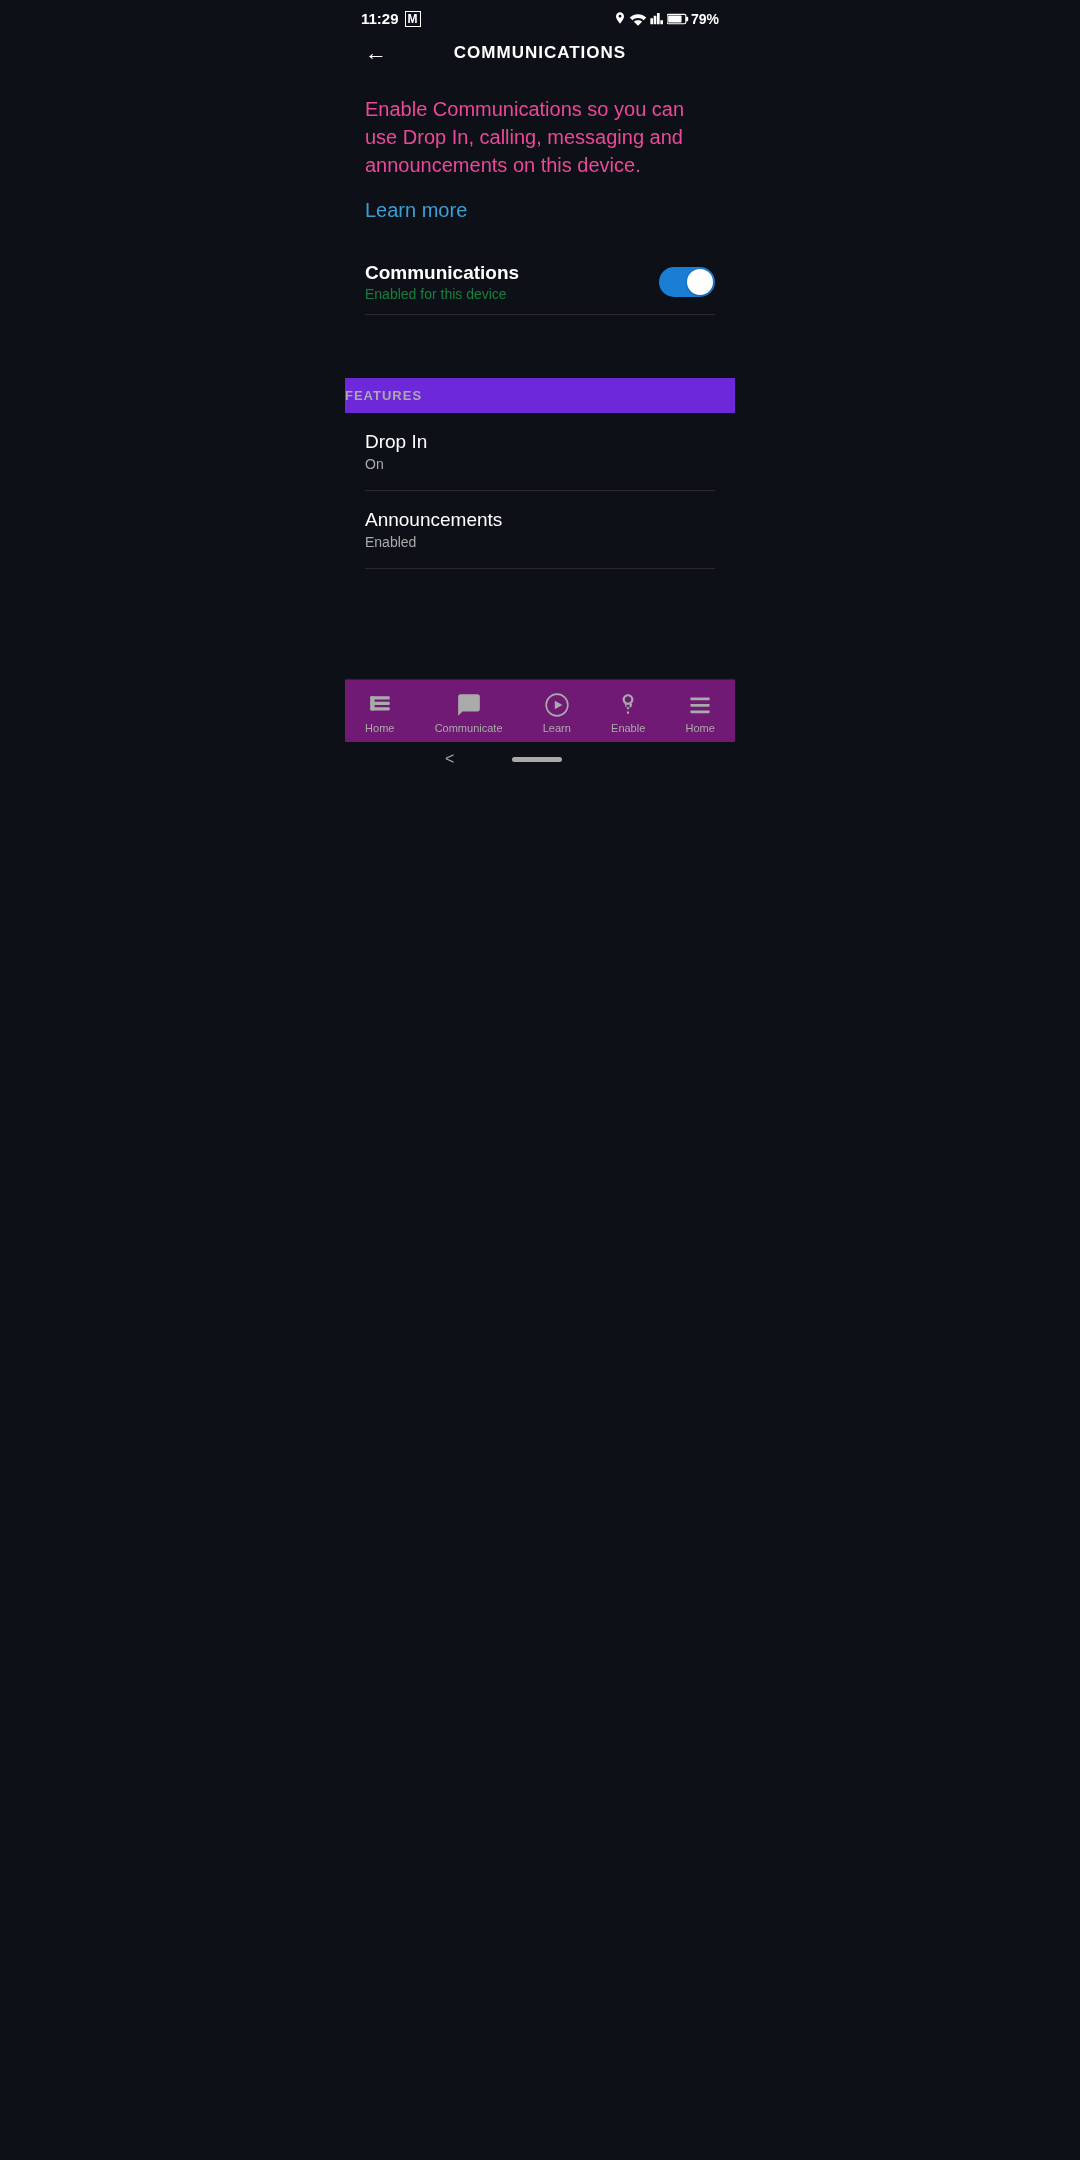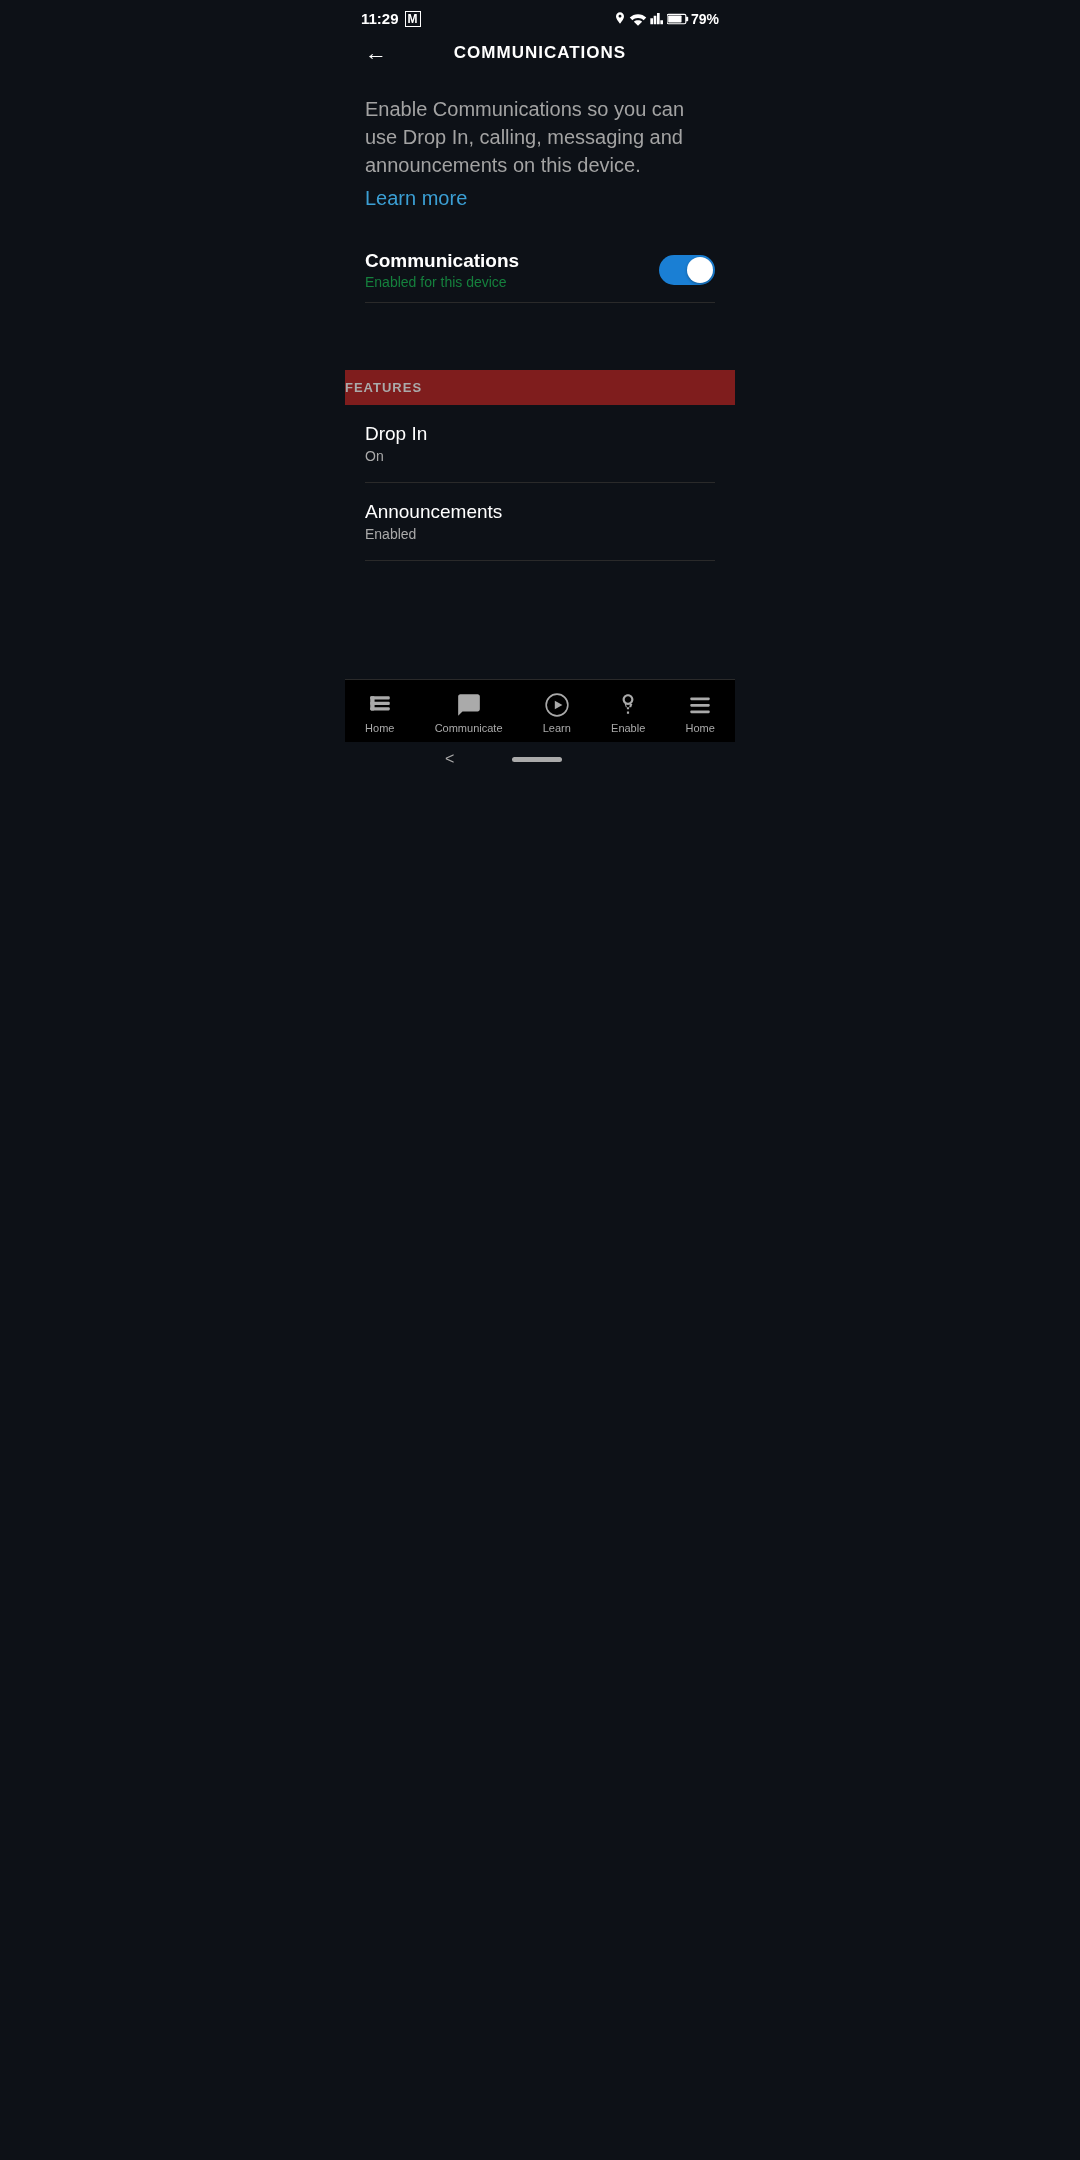--- a/index.html
+++ b/index.html
@@ -74,22 +74,22 @@
 
     
     .content {
       flex: 1;
       padding: 16px 20px;
     }
 
     .description-text {
       font-size: 20px;
       line-height: 1.4;
-      color: #a3a3a3;
-      margin-bottom: 8px;
+      color: #ec4899;
+      margin-bottom: 20px;
     }
 
     .learn-more-link {
       color: #3b9fd4;
       font-size: 20px;
       text-decoration: none;
       cursor: pointer;
       display: inline-block;
       margin-bottom: 28px;
     }
@@ -130,21 +130,21 @@
       background-color: #ffffff;
       border-radius: 50%;
       position: absolute;
       top: 2px;
       right: 2px;
       box-shadow: 0 1px 3px rgba(0,0,0,0.3);
     }
 
     
     .section-header {
-      background-color: #7f1d1d;
+      background-color: #6d28d9;
       padding: 10px 20px;
       font-size: 13px;
       font-weight: bold;
       letter-spacing: 1px;
       color: #aaaaaa;
       text-transform: uppercase;
       margin: 0 -20px;
     }
 
     .feature-item {
@@ -159,21 +159,21 @@
       margin-bottom: 3px;
     }
 
     .feature-status {
       font-size: 14px;
       color: #aaaaaa;
     }
 
     
     .bottom-nav {
-      background-color: #000000;
+      background-color: #701a75;
       border-top: 1px solid #2a2a2a;
       display: flex;
       justify-content: space-around;
       align-items: center;
       padding: 8px 0 4px 0;
     }
 
     .nav-item {
       display: flex;
       flex-direction: column;

